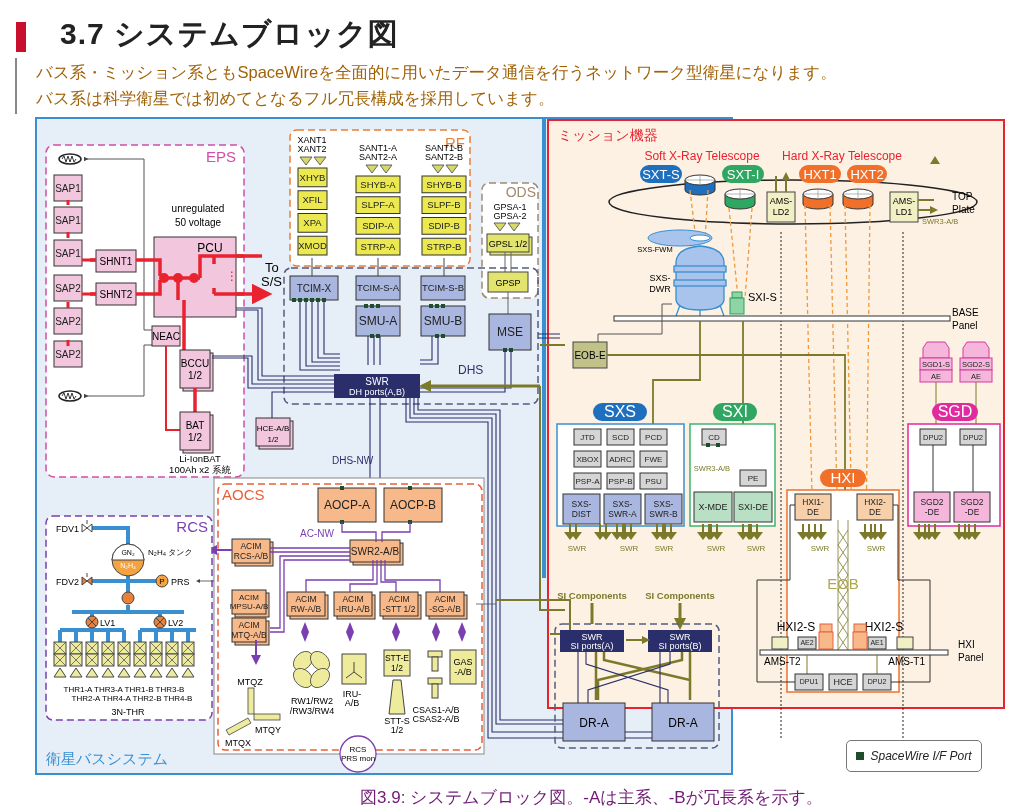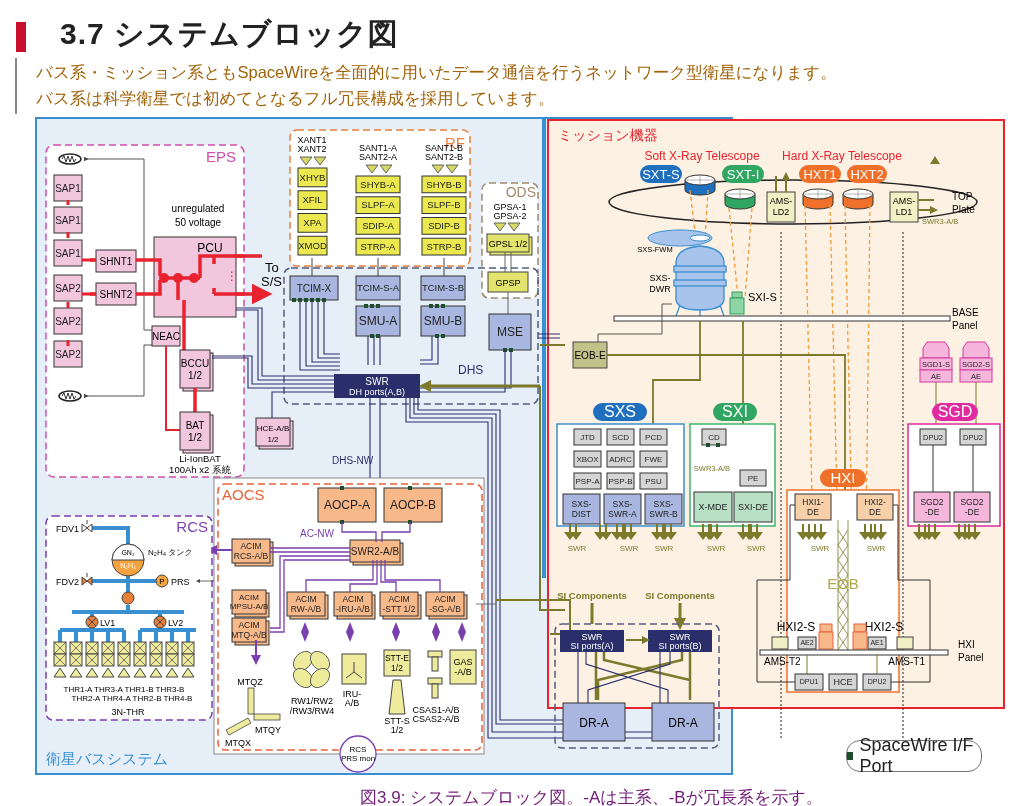--- a/index.html
+++ b/index.html
@@ -5,21 +5,21 @@
   html,body{margin:0;padding:0;background:#fff;}
   body{width:1034px;height:806px;position:relative;overflow:hidden;font-family:"Liberation Sans","DejaVu Sans",sans-serif;color:#222;}
   .abs{position:absolute;}
   #title-bar{left:16px;top:22px;width:10px;height:30px;background:#c8102e;}
   #title{left:36px;top:14px;font-size:30px;font-weight:bold;color:#222;letter-spacing:1px;margin-left:24px;}
   #subline{left:15px;top:58px;width:2px;height:56px;background:#888;}
   .intro{left:36px;font-size:16.5px;color:#a16207;}
   #intro1{top:62px;}
   #intro2{top:88px;}
   svg text{font-family:"Liberation Sans","DejaVu Sans",sans-serif;}
-  #legend{left:846px;top:740px;width:134px;height:30px;border:1px solid #777;border-radius:14px;background:#fff;font-size:18px;display:flex;align-items:center;justify-content:center;gap:6px;}
+  #legend{left:846px;top:740px;width:134px;height:30px;border:1px solid #777;border-radius:5px;background:#fff;font-size:12px;display:flex;align-items:center;justify-content:center;gap:6px;font-style:italic;}
   #legend .sq{width:8px;height:8px;background:#1e4d2b;display:inline-block;}
   #caption{left:360px;top:786px;font-size:17px;color:#701a75;}
 </style>
 </head>
 <body>
 
 <div class="abs" id="title-bar"></div>
 <div class="abs" id="title">3.7  システムブロック図</div>
 <div class="abs" id="subline"></div>
 <div class="abs intro" id="intro1">バス系・ミッション系ともSpaceWireを全面的に用いたデータ通信を行うネットワーク型衛星になります。</div>

